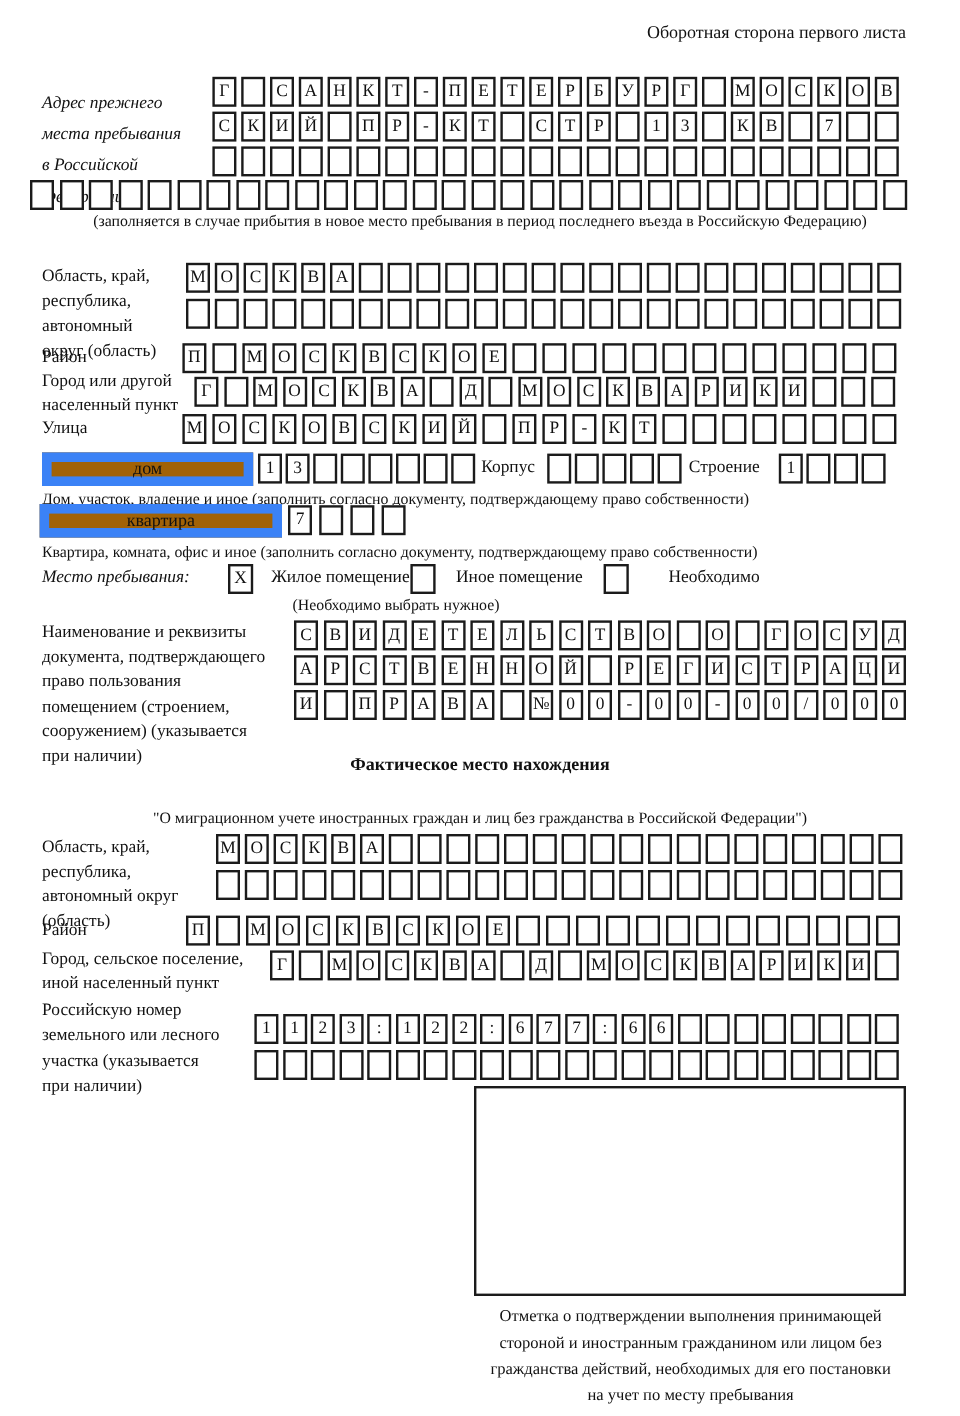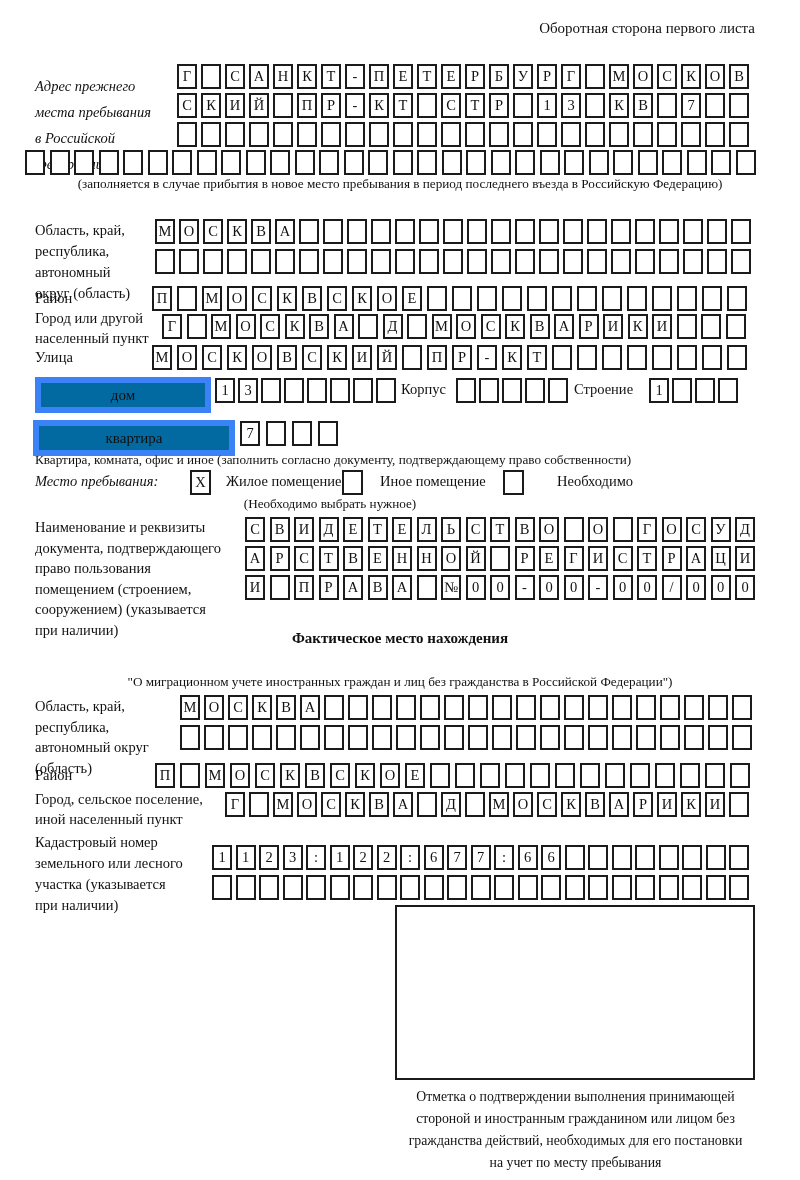--- a/index.html
+++ b/index.html
@@ -13,22 +13,22 @@
   .cap{position:absolute;font-size:13.2px;}
   .center{left:0;width:100%;text-align:center;}
   .title{position:absolute;font-weight:bold;font-size:15.5px;}
   .cellrow{position:absolute;display:flex;}
   .cell{
     flex:none;width:20px;height:25px;box-sizing:border-box;border:2px solid #1b1b1b;
     display:flex;align-items:center;justify-content:center;
     font-size:14.5px;background:#fff;
   }
   .widebox{
-    position:absolute;height:36px;box-sizing:border-box;border:6px solid #3b82f6;
-    display:flex;align-items:center;justify-content:center;font-size:15px;background:#0369a1;
+    position:absolute;height:28px;box-sizing:border-box;border:8px solid #3b82f6;
+    display:flex;align-items:center;justify-content:center;font-size:15px;background:#a16207;
   }
   .chk{
     position:absolute;width:21px;height:25px;box-sizing:border-box;border:2px solid #1b1b1b;
     display:flex;align-items:center;justify-content:center;font-size:14.5px;background:#fff;
   }
   .stampbox{position:absolute;box-sizing:border-box;border:2px solid #1b1b1b;background:#fff;}
   .stampcap{position:absolute;font-size:13.8px;line-height:22px;text-align:center;white-space:pre-line;}
 </style>
 </head>
 <body>
@@ -317,20 +317,21 @@
       <span class="cell"></span>
       <span class="cell"></span>
     </div>
   <div class="inlbl" style="left:574px;top:381px;">Строение</div>
   <div class="cellrow" style="left:649px;top:378px;gap:3px;">
       <span class="cell">1</span>
       <span class="cell"></span>
       <span class="cell"></span>
       <span class="cell"></span>
     </div>
+  <div class="cap" style="left:35px;top:408px;">Дом, участок, владение и иное (заполнить согласно документу, подтверждающему право собственности)</div>
 
   <div class="widebox" style="left:33px;top:420px;width:202px;">квартира</div>
   <div class="cellrow" style="left:240px;top:421px;gap:6px;">
       <span class="cell">7</span>
       <span class="cell"></span>
       <span class="cell"></span>
       <span class="cell"></span>
     </div>
   <div class="cap" style="left:35px;top:452px;">Квартира, комната, офис и иное (заполнить согласно документу, подтверждающему право собственности)</div>
 
@@ -527,21 +528,21 @@
       <span class="cell">К</span>
       <span class="cell">В</span>
       <span class="cell">А</span>
       <span class="cell">Р</span>
       <span class="cell">И</span>
       <span class="cell">К</span>
       <span class="cell">И</span>
       <span class="cell"></span>
     </div>
 
-  <div class="lbl" style="left:35px;top:832px;line-height:21px;">Кадастровый номер
+  <div class="lbl" style="left:35px;top:832px;line-height:21px;">Российскую номер
 земельного или лесного
 участка (указывается
 при наличии)</div>
   <div class="cellrow" style="left:212px;top:845px;gap:3.5px;">
       <span class="cell">1</span>
       <span class="cell">1</span>
       <span class="cell">2</span>
       <span class="cell">3</span>
       <span class="cell">:</span>
       <span class="cell">1</span>

